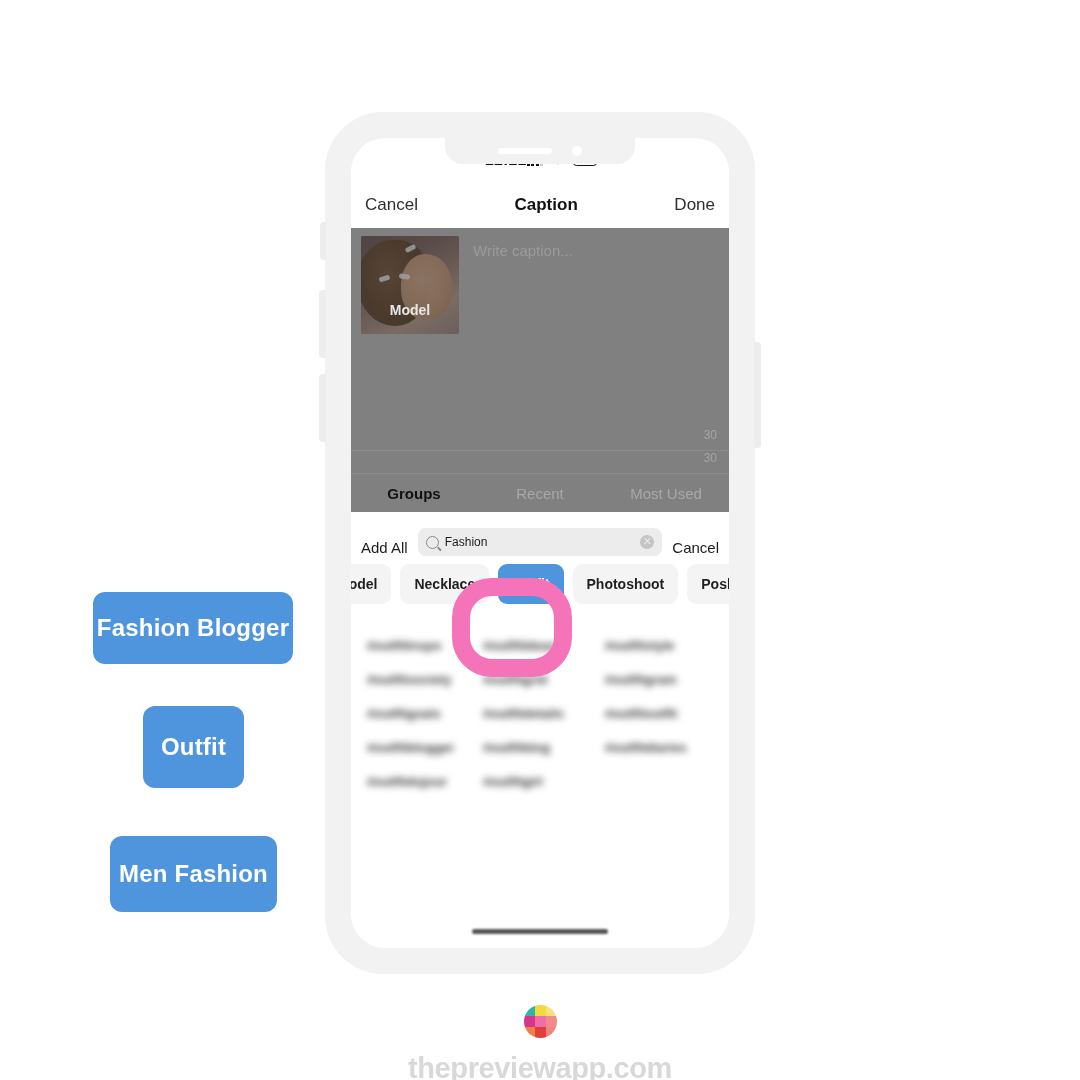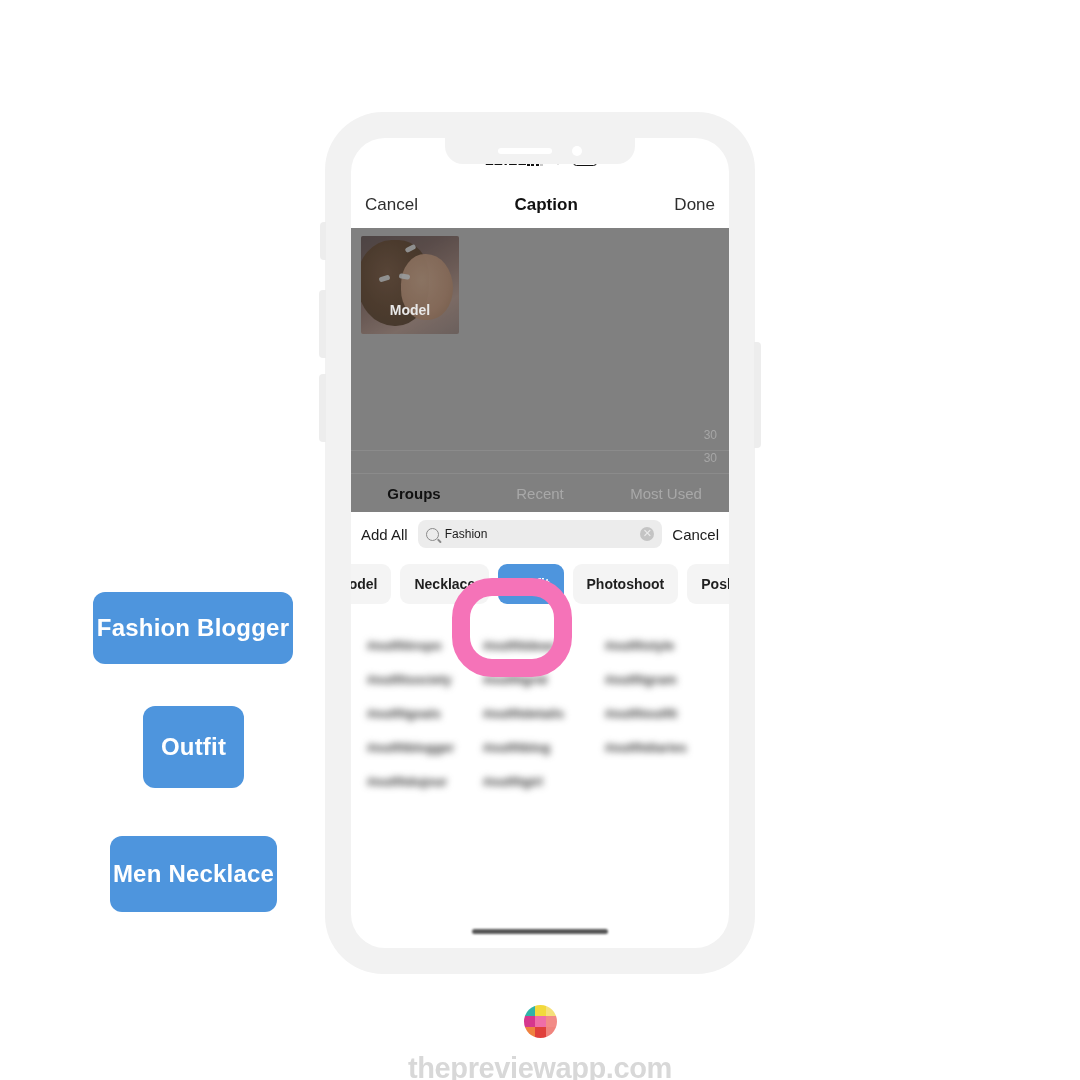--- a/index.html
+++ b/index.html
@@ -315,21 +315,21 @@
     color: #111111;
   }
   .tab.inactive {
     color: #a8a8a8;
   }
 
   
   #search-bar {
     height: 44px;
     display: flex;
-    align-items: center;
+    align-items: flex-end;
     gap: 10px;
     padding: 0 10px;
     box-sizing: border-box;
     background: #ffffff;
   }
   #add-all-btn {
     font-size: 15px;
     color: #1c1c1c;
     white-space: nowrap;
   }
@@ -582,20 +582,21 @@
       <div id="caption-row">
         <div id="photo-thumb">
           <div class="hairmass"></div>
           <div class="face"></div>
           <div class="clip1"></div>
           <div class="clip2"></div>
           <div class="clip3"></div>
           <div class="shade"></div>
           <div id="edit-label">Model</div>
         </div>
+        <div id="caption-placeholder">Write caption...</div>
       </div>
 
       <div class="counter-row">
         <span>30</span>
       </div>
 
 
       <div class="counter-row">
         <span>30</span>
       </div>
@@ -655,21 +656,21 @@
     </div>
 
     <div id="home-indicator"></div>
   </div>
 </div>
 
 <div id="highlight-ring" style="border-color: rgb(245, 115, 184);"></div>
 
 <div class="callout" id="callout-fashion-blogger">Fashion Blogger</div>
 <div class="callout" id="callout-outfit">Outfit</div>
-<div class="callout" id="callout-men-fashion">Men Necklace</div>
+<div class="callout" id="callout-men-fashion">Men Fashion</div>
 
 <div id="footer">
   <div id="footer-logo">
     <i style="background: rgb(49, 179, 168);"></i>
     <i style="background: rgb(242, 217, 60);"></i>
     <i style="background: rgb(245, 224, 122);"></i>
     <i style="background: rgb(214, 55, 142);"></i>
     <i style="background: rgb(239, 110, 168);"></i>
     <i style="background: rgb(242, 139, 135);"></i>
     <i style="background: rgb(239, 130, 64);"></i>

